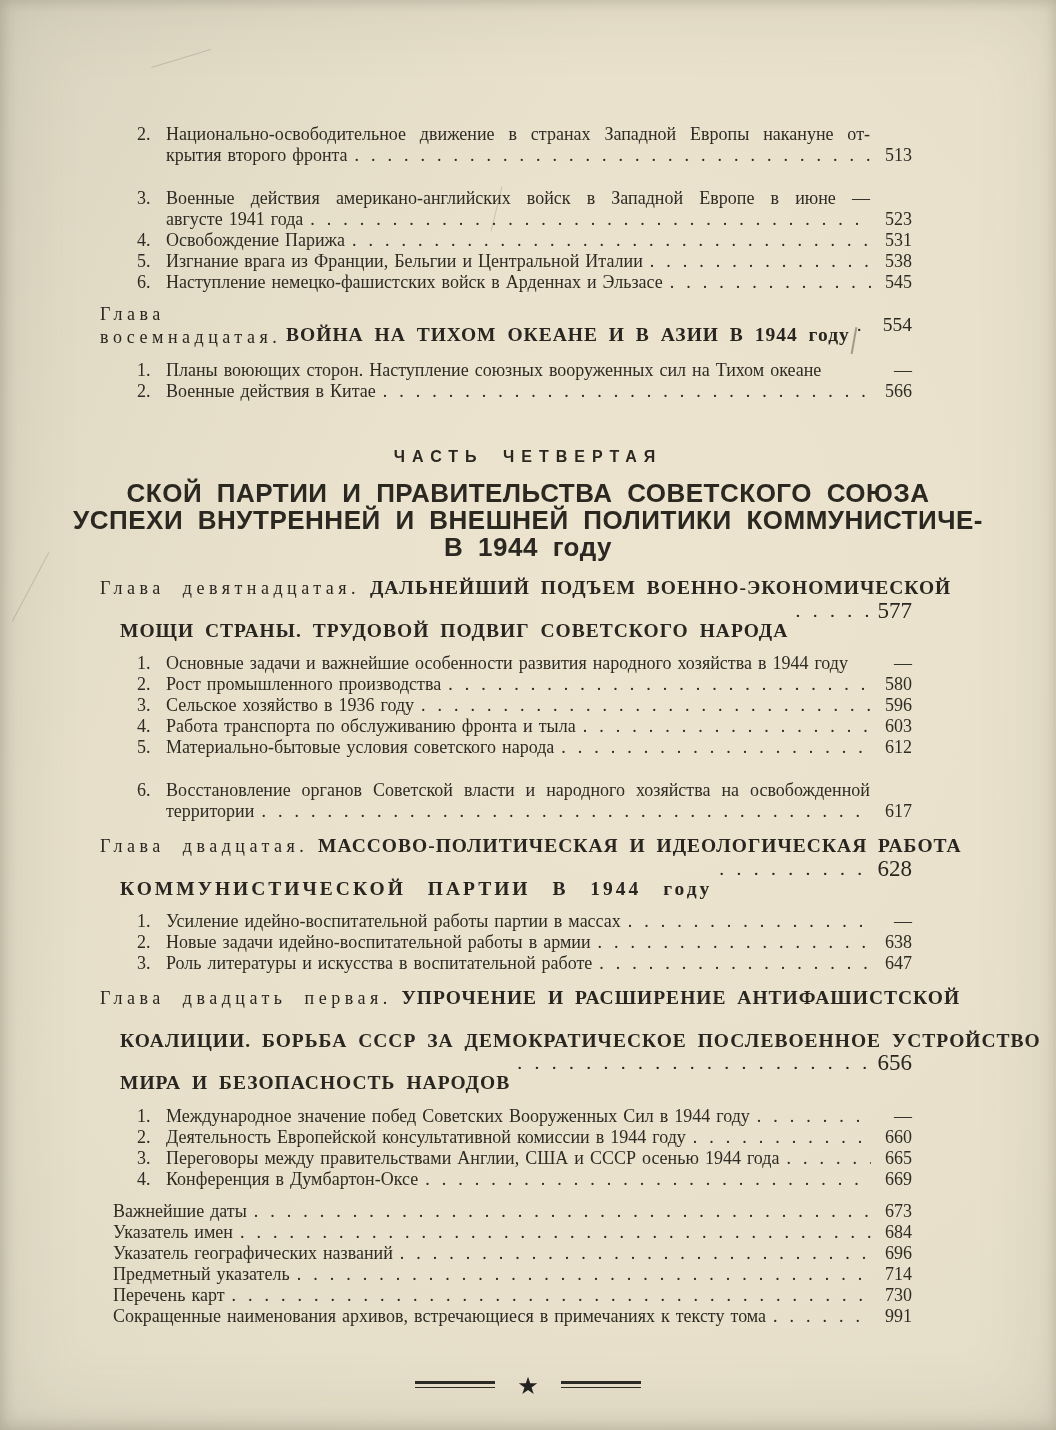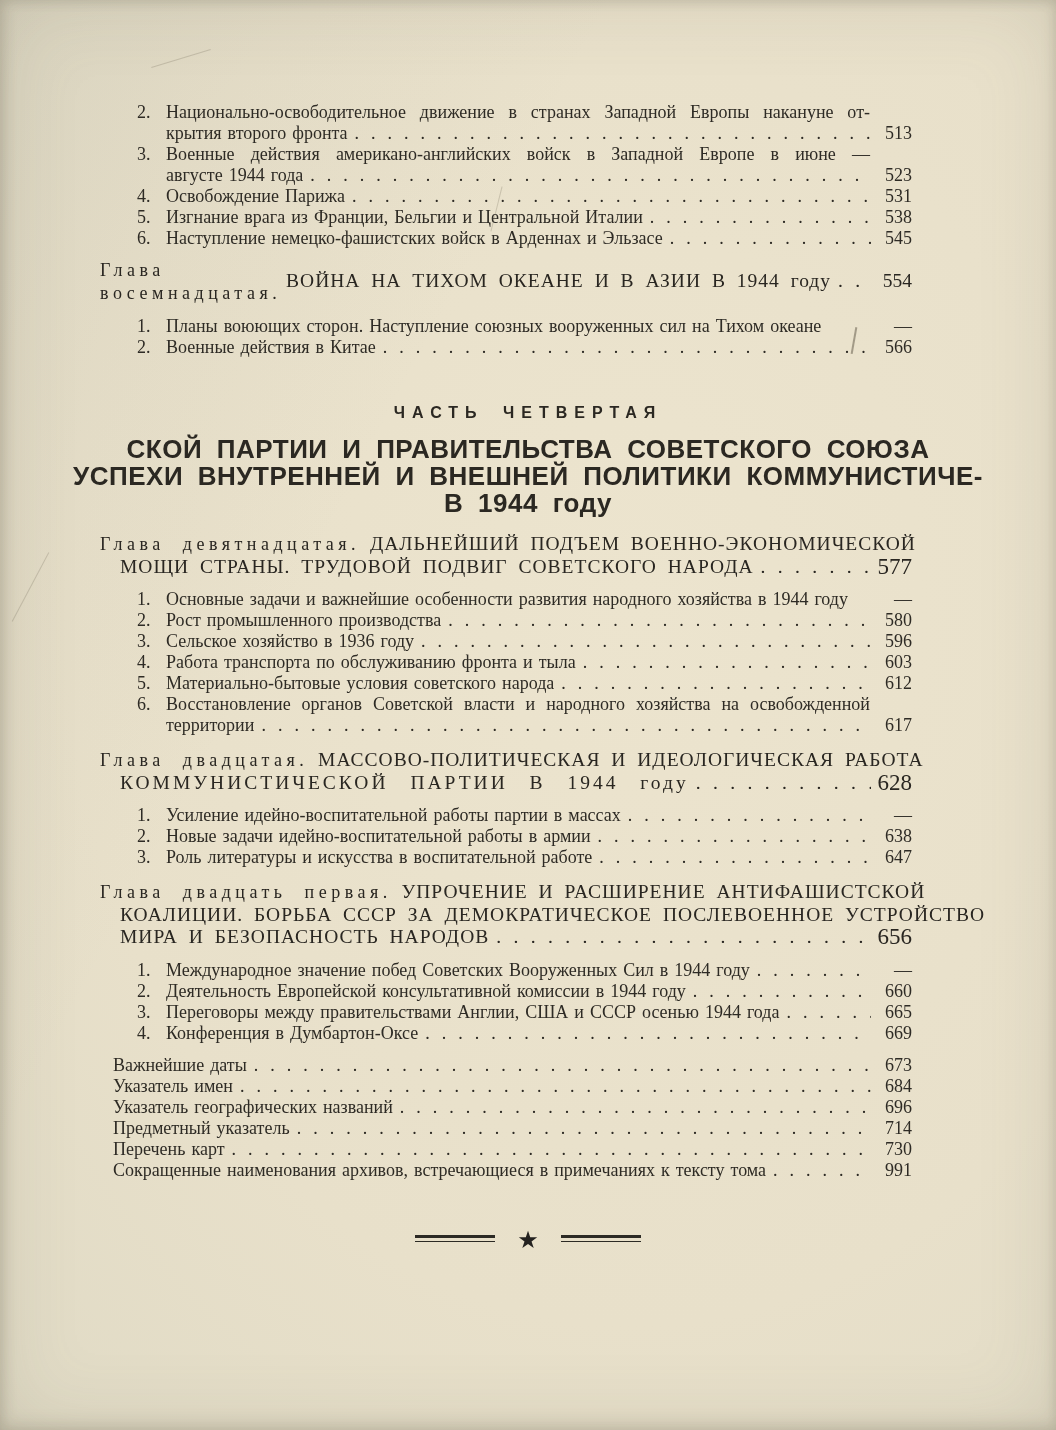--- a/index.html
+++ b/index.html
@@ -18,35 +18,35 @@
       inset 5px 0 14px rgba(120,115,95,0.12),
       inset 0 4px 10px rgba(120,118,100,0.10);
   }
   .content{position:absolute;left:100px;top:102px;width:812px;}
 
   
   .titem{position:relative;padding-left:66px;font-size:18px;line-height:21px;word-spacing:1.5px;}
   .titem .num{position:absolute;left:37px;top:0;}
   .tline{display:flex;align-items:center;}
   .tline .txt{white-space:nowrap;}
-  .full-line{text-align:justify;text-align-last:justify;padding-right:42px;}
+  .full-line{text-align:justify;text-align-last:justify;padding-right:42px;margin-top:22px;}
   .leader{flex:1 1 auto;overflow:hidden;white-space:nowrap;min-width:6px;margin-left:7px;}
   .leader::after{
     content:". . . . . . . . . . . . . . . . . . . . . . . . . . . . . . . . . . . . . . . . . . . . . . . . . . . . . . . . . . . . . . . . . . . .";
     word-spacing:6.5px;letter-spacing:0.5px;
   }
   .noleader .leader::after{content:"";}
   .pg{min-width:36px;text-align:right;white-space:nowrap;margin-left:5px;}
 
   
   .chapter{font-size:19.5px;line-height:22.5px;color:#292621;}
   .ch-line1{white-space:nowrap;}
   .ch-prefix{font-size:18px;letter-spacing:4.5px;word-spacing:9px;font-weight:400;}
-  .ch-title{font-weight:400;letter-spacing:1px;word-spacing:5px;white-space:nowrap;}
-  .ch-cont{padding-left:20px;display:flex;align-items:flex-end;}
+  .ch-title{font-weight:700;letter-spacing:1px;word-spacing:5px;white-space:nowrap;margin-top:20px;}
+  .ch-cont{padding-left:20px;display:flex;align-items:flex-start;}
   .ch-cont .pg{font-weight:400;font-size:23px;}
   .sp-wide{letter-spacing:3px;word-spacing:14px;}
 
   
   .part{margin:46px -144px 0 -100px;text-align:center;
         font-family:"Liberation Sans","DejaVu Sans",sans-serif;color:#2b2822;}
   .kicker{font-size:16px;font-weight:700;letter-spacing:7px;word-spacing:8px;}
   .ptitle{margin-top:14px;font-size:26px;font-weight:700;line-height:27px;
           letter-spacing:0.5px;word-spacing:7px;}
 
@@ -79,21 +79,21 @@
       <div class="tline">
         <span class="txt">крытия второго фронта</span>
         <span class="leader"></span>
         <span class="pg">513</span>
       </div>
     </div>
     <div class="titem">
       <span class="num">3.</span>
       <div class="full-line">Военные действия американо-английских войск в Западной Европе в июне —</div>
       <div class="tline">
-        <span class="txt">августе 1944 года</span>
+        <span class="txt">августе 1941 года</span>
         <span class="leader"></span>
         <span class="pg">523</span>
       </div>
     </div>
     <div class="titem">
       <span class="num">4.</span>
       <div class="tline">
         <span class="txt">Освобождение Парижа</span>
         <span class="leader"></span>
         <span class="pg">531</span>

